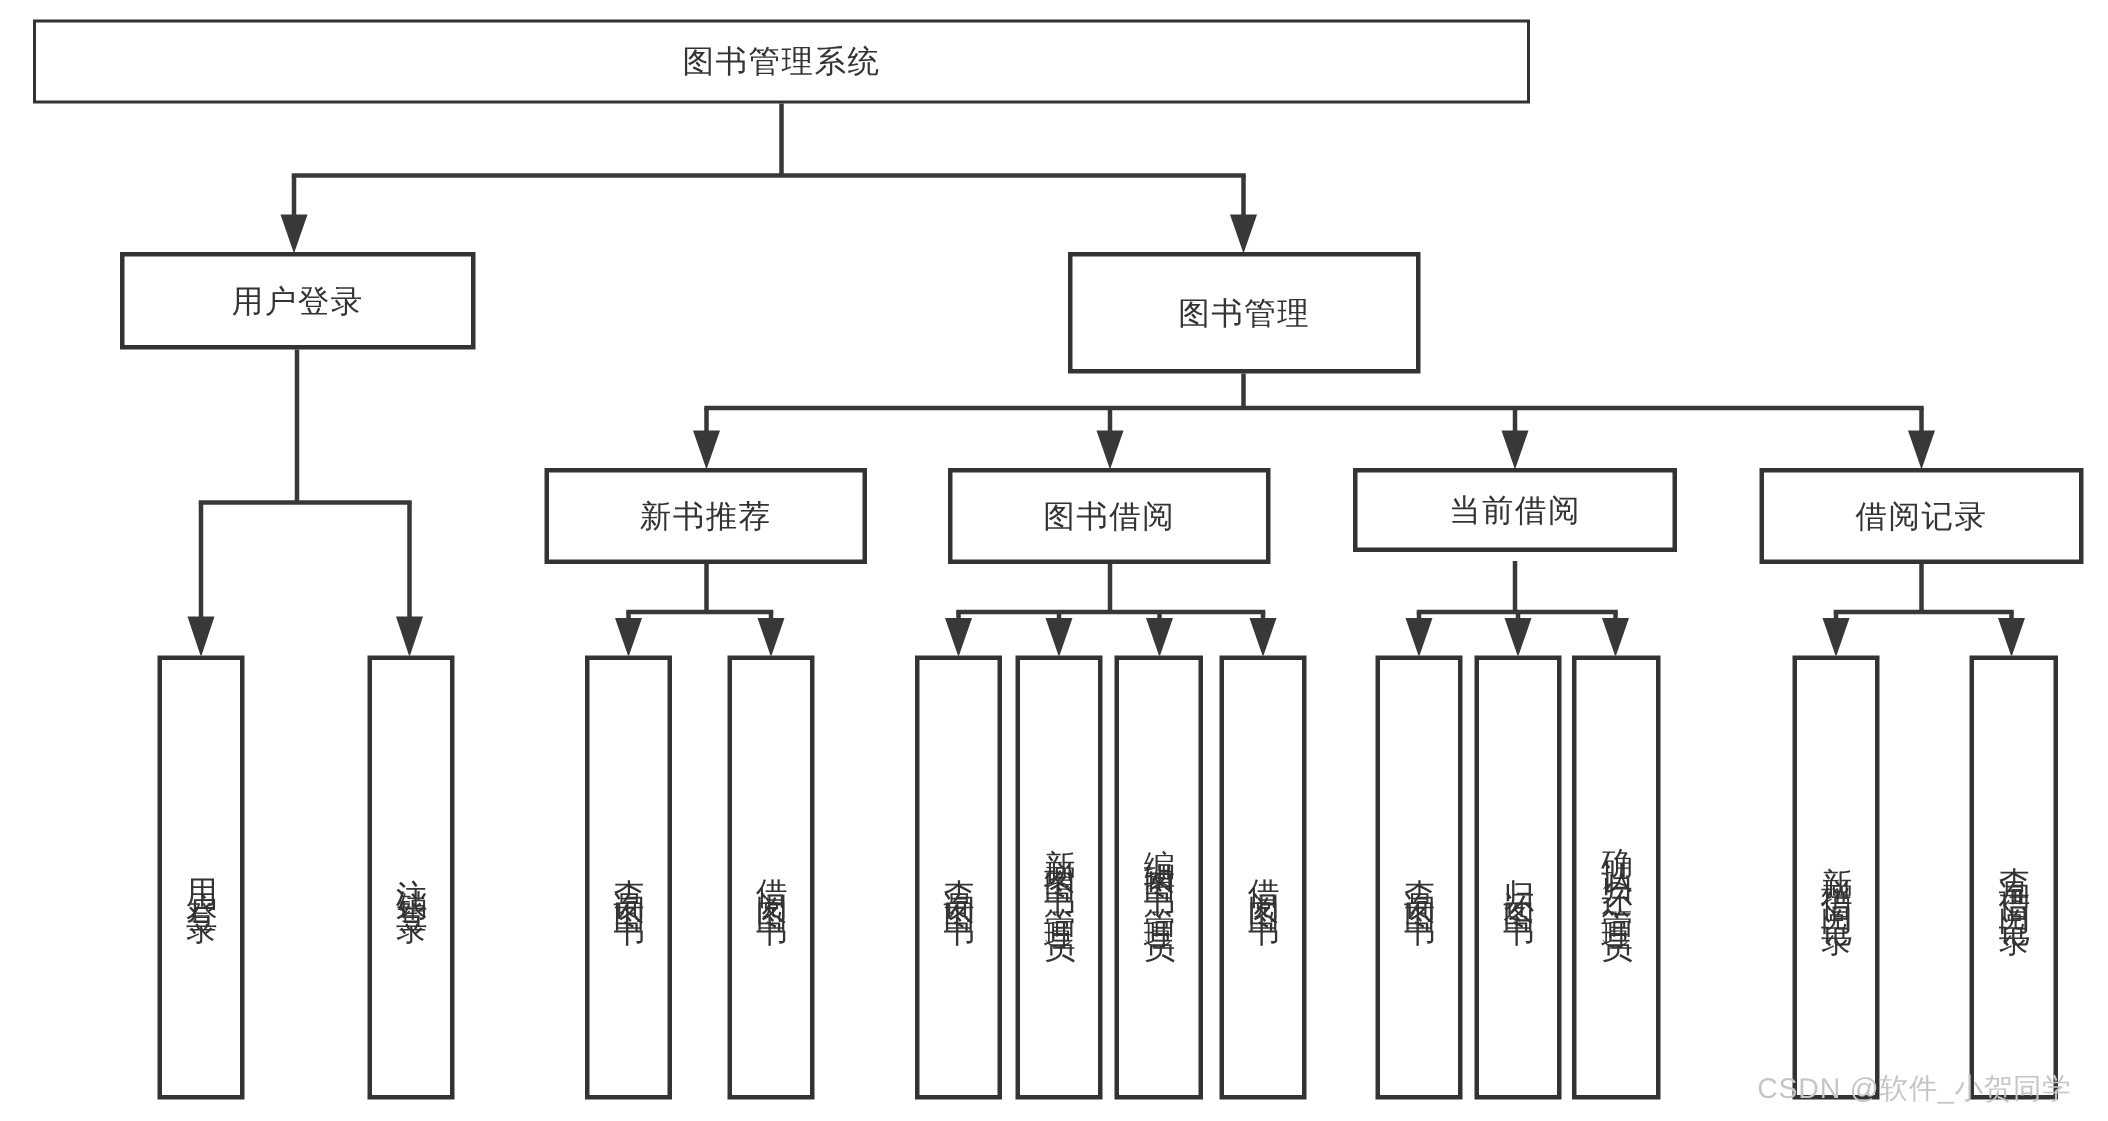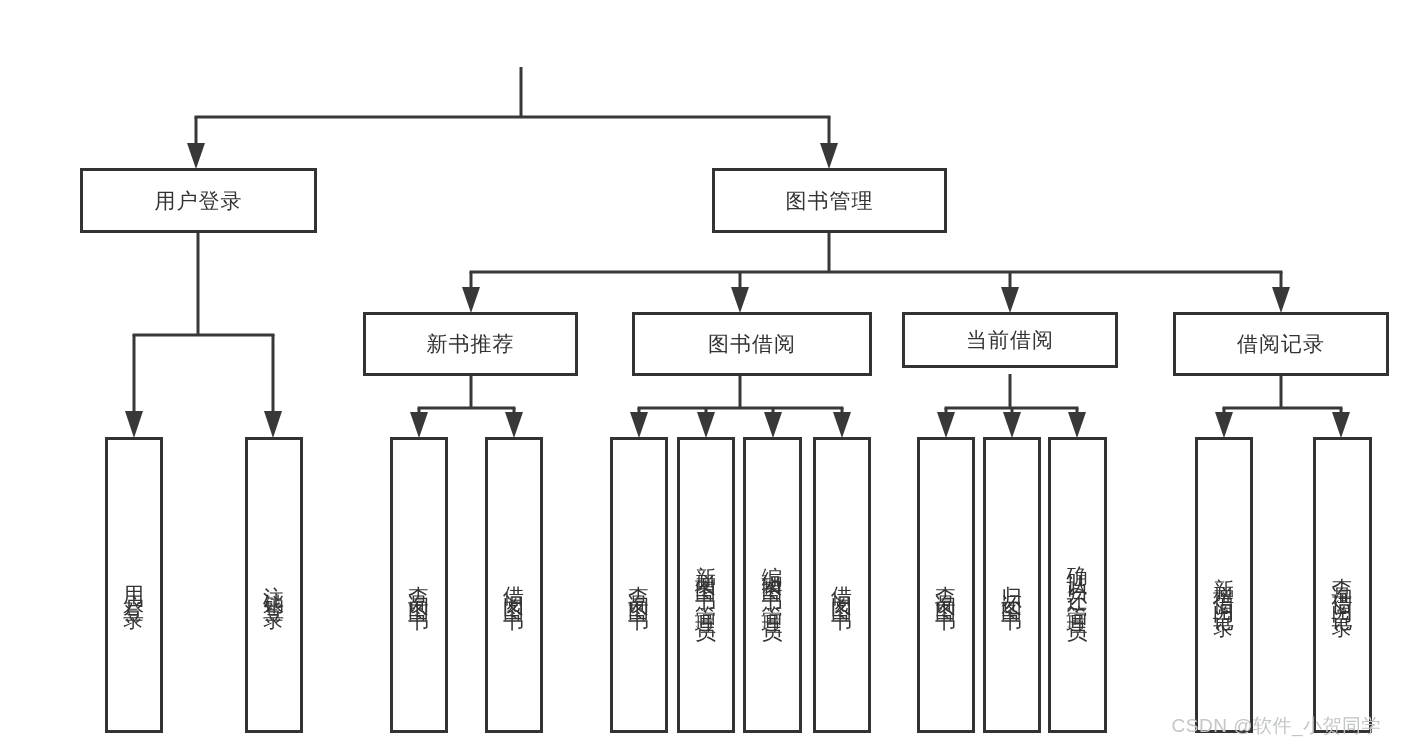--- a/index.html
+++ b/index.html
@@ -118,32 +118,35 @@
     <polygon points="1068,412 1086,412 1077,438" fill="#383838" stroke="none"></polygon>
 
     <line x1="1281" y1="374" x2="1281" y2="408"></line>
     <line x1="1222.5" y1="408" x2="1342.5" y2="408"></line>
     <line x1="1224" y1="408" x2="1224" y2="414"></line>
     <polygon points="1215,412 1233,412 1224,438" fill="#383838" stroke="none"></polygon>
     <line x1="1341" y1="408" x2="1341" y2="414"></line>
     <polygon points="1332,412 1350,412 1341,438" fill="#383838" stroke="none"></polygon>
   </svg>
 
+  <div class="box h root" style="left:22px; top:13px; width:998px; height:56px;">
+    <span>图书管理系统</span>
+  </div>
 
   <div class="box h" style="left:80px; top:168px; width:237px; height:65px;">
     <span>用户登录</span>
   </div>
-  <div class="box h" style="left:712px; top:168px; width:235px; height:65px;">
+  <div class="box h" style="left:712px; top:168px; width:235px; height:81px;">
     <span>图书管理</span>
   </div>
 
   <div class="box h" style="left:363px; top:312px; width:215px; height:64px;">
     <span>新书推荐</span>
   </div>
-  <div class="box h" style="left:632px; top:312px; width:240px; height:64px;">
+  <div class="box h" style="left:632px; top:312px; width:215px; height:64px;">
     <span>图书借阅</span>
   </div>
   <div class="box h" style="left:902px; top:312px; width:216px; height:56px;">
     <span>当前借阅</span>
   </div>
   <div class="box h" style="left:1173px; top:312px; width:216px; height:64px;">
     <span>借阅记录</span>
   </div>
 
   <div class="box v" style="left:105px; top:437px; width:58px; height:296px;">

